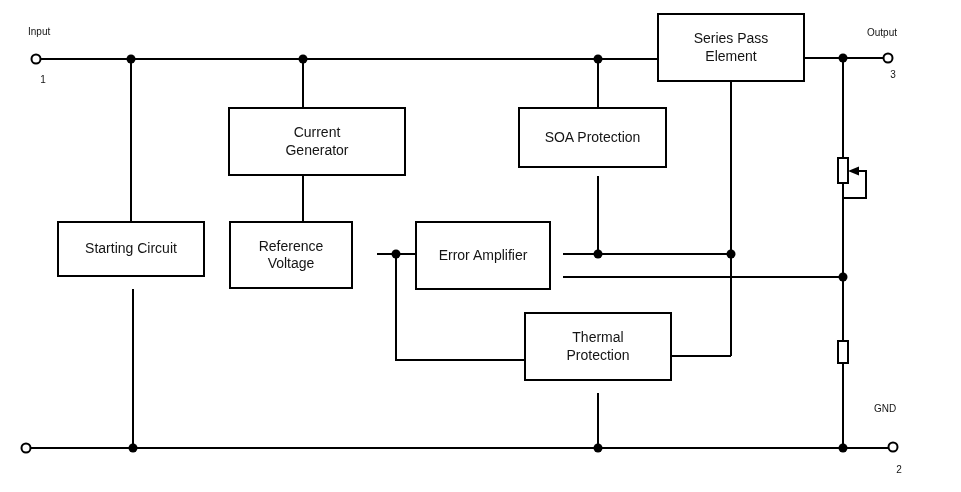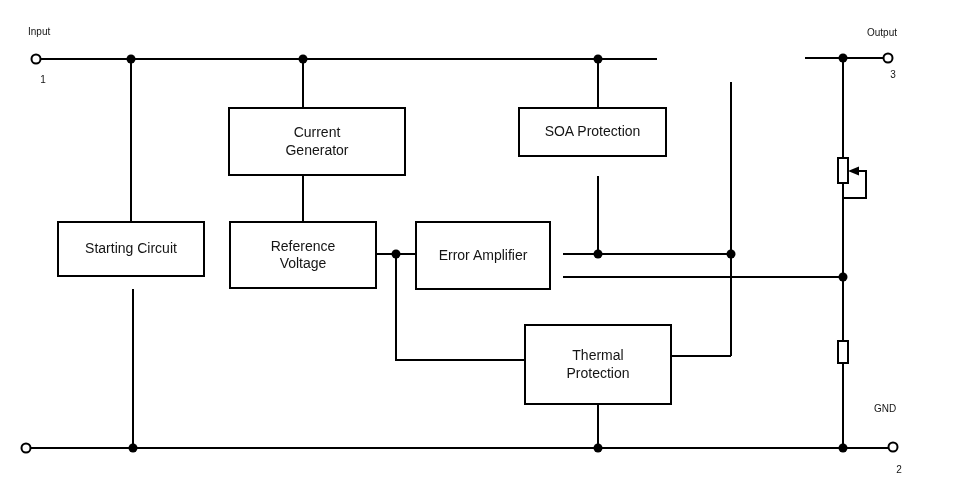--- a/index.html
+++ b/index.html
@@ -67,38 +67,42 @@
     </g>
 
     <g fill="#fff" stroke="#000" stroke-width="2">
       <circle cx="36" cy="59" r="4.5"></circle>
       <circle cx="888" cy="58" r="4.5"></circle>
       <circle cx="893" cy="447" r="4.5"></circle>
       <circle cx="26" cy="448" r="4.5"></circle>
     </g>
   </svg>
 
+  <div class="block" style="left:657px;top:13px;width:148px;height:69px">
+    <span class="block-label">Series Pass
+Element</span>
+  </div>
   <div class="block" style="left:228px;top:107px;width:178px;height:69px">
     <span class="block-label">Current
 Generator</span>
   </div>
-  <div class="block" style="left:518px;top:107px;width:149px;height:50px">
+  <div class="block" style="left:518px;top:107px;width:149px;height:61px">
     <span class="block-label">SOA Protection</span>
   </div>
   <div class="block" style="left:57px;top:221px;width:148px;height:56px">
     <span class="block-label">Starting Circuit</span>
   </div>
-  <div class="block" style="left:229px;top:221px;width:148px;height:68px">
+  <div class="block" style="left:229px;top:221px;width:124px;height:68px">
     <span class="block-label">Reference
 Voltage</span>
   </div>
   <div class="block" style="left:415px;top:221px;width:136px;height:69px">
     <span class="block-label">Error Amplifier</span>
   </div>
-  <div class="block" style="left:524px;top:324px;width:148px;height:81px">
+  <div class="block" style="left:524px;top:312px;width:148px;height:69px">
     <span class="block-label">Thermal
 Protection</span>
   </div>
 
   <div class="tlabel" style="left:28px;top:26px">Input</div>
   <div class="tlabel centered" style="left:36px;top:74px;width:14px">1</div>
 
   <div class="tlabel" style="left:867px;top:27px">Output</div>
   <div class="tlabel centered" style="left:886px;top:69px;width:14px">3</div>
 

